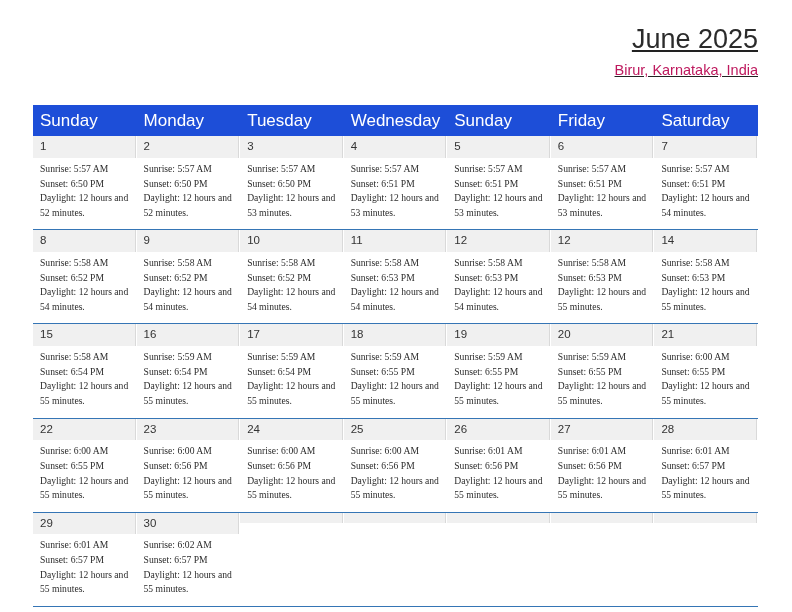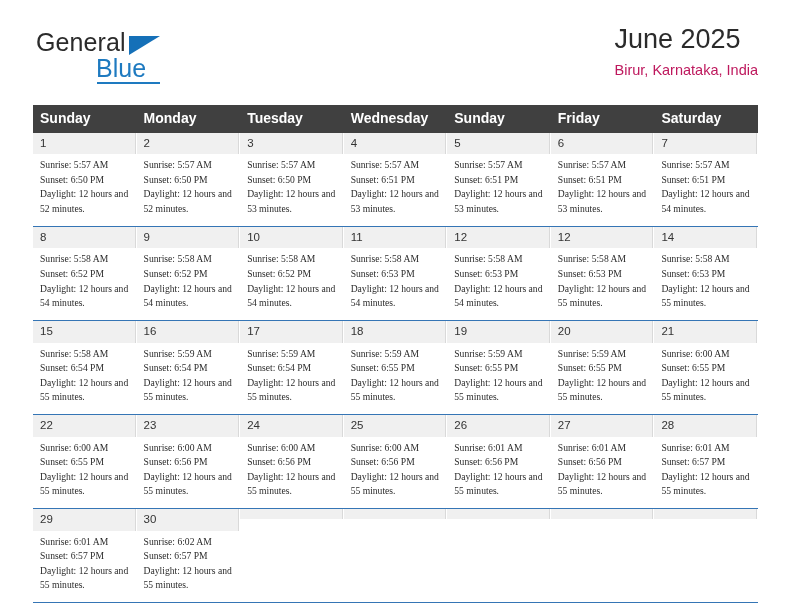--- a/index.html
+++ b/index.html
@@ -72,21 +72,22 @@
     top: 52px;
     width: 63px;
     height: 2px;
     background: #1e7ac0;
   }
 
   .title-block {
     position: absolute;
     right: 0;
     top: 0;
-    text-align: left;
+    text-align: right;
+    text-decoration: underline;
   }
   .cal-title {
     font-size: 27px;
     color: #2b2b2b;
     line-height: 1.15;
     font-weight: normal;
     margin: 0;
   }
   .cal-subtitle {
     font-size: 14.5px;
@@ -98,24 +99,24 @@
   
   .calendar {
     position: absolute;
     left: 33px;
     top: 105px;
     width: 725px;
     border-collapse: collapse;
     table-layout: fixed;
   }
   .calendar th {
-    background: #404040;
+    background: #1d4ed8;
     color: #ffffff;
-    font-size: 14px;
-    font-weight: bold;
+    font-size: 17px;
+    font-weight: normal;
     text-align: left;
     padding: 5px 0 5px 7px;
     line-height: 1.25;
     border: none;
   }
   .calendar td {
     vertical-align: top;
     padding: 0;
     border: none;
     width: 103.57px;
@@ -164,26 +165,20 @@
     min-height: 0;
   }
 </style>
 </head>
 <body>
 
 <div class="page">
 
   <div class="header">
 
-    <div class="brand">
-      <span class="brand-general">General</span>
-      <span class="brand-tri"></span>
-      <span class="brand-blue">Blue</span>
-      <span class="brand-underline"></span>
-    </div>
 
     <div class="title-block">
       <h1 class="cal-title">June 2025</h1>
       <div class="cal-subtitle">Birur, Karnataka, India</div>
     </div>
 
   </div>
 
   <table class="calendar">
     <thead>

